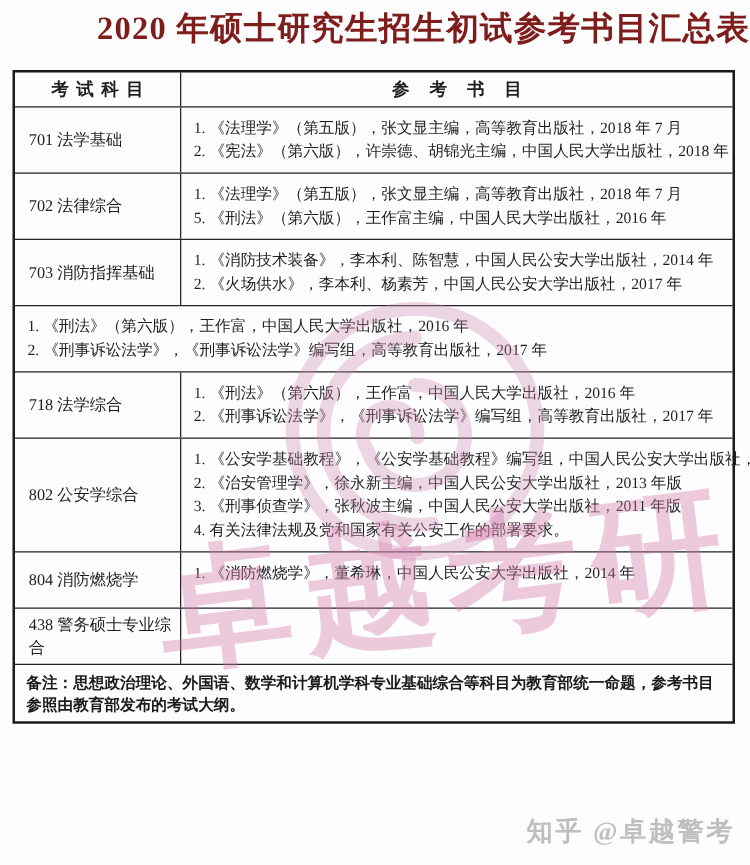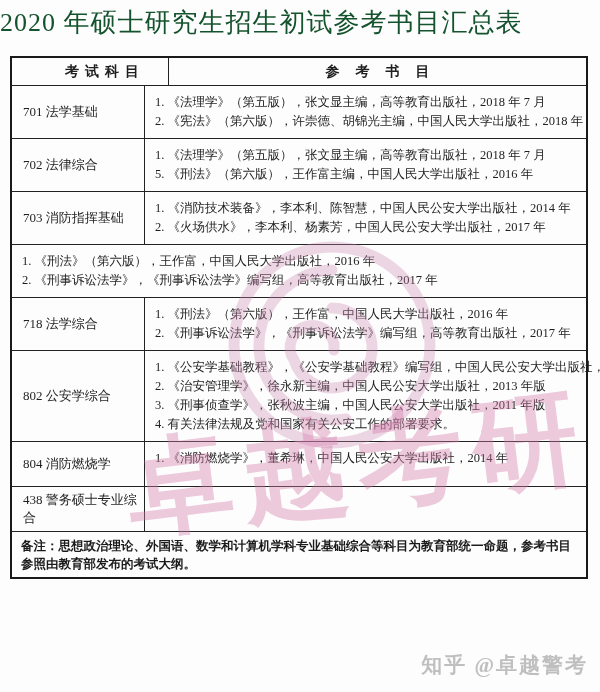--- a/index.html
+++ b/index.html
@@ -1,24 +1,24 @@
 <!DOCTYPE html>
 <html><head>
 <meta charset="utf-8">
 <style>
   html,body{margin:0;padding:0;}
   body{width:600px;height:692px;background:#ffffff;font-family:"Liberation Serif",serif;}
   .page{position:relative;width:600px;height:692px;background:#fdfdfd;overflow:hidden;}
-  .title{position:absolute;top:5px;left:0;width:100%;text-align:left;
-         font-size:26px;font-weight:normal;color:#14532d;letter-spacing:1px;}
+  .title{position:absolute;top:5px;left:0;width:100%;text-align:right;
+         font-size:26px;font-weight:bold;color:#7f1d1d;letter-spacing:1px;}
   .ref-table{position:absolute;left:10px;top:56px;width:578px;border:2px solid #1a1a1a;
              background:transparent;box-sizing:border-box;}
   .trow{display:flex;border-bottom:1px solid #222;min-height:44px;}
   .trow:last-child{border-bottom:none;}
-  .thead{min-height:27px;padding-left:24px;}
+  .thead{min-height:27px;}
   .cell{box-sizing:border-box;color:#1f1f1f;}
   .subject{flex:0 0 133px;border-right:1px solid #222;display:flex;align-items:center;
            padding:2px 4px 2px 11px;font-size:13px;}
   .books{flex:1;display:flex;flex-direction:column;
          padding:7px 4px 7px 10px;}
   .book-line{font-size:12.5px;line-height:19px;white-space:nowrap;overflow:hidden;}
   .hcell{display:flex;align-items:center;justify-content:center;font-weight:bold;font-size:14px;}
   .hsubject{flex:0 0 133px;border-right:1px solid #222;letter-spacing:6px;padding-left:6px;}
   .hbooks{flex:1;letter-spacing:16px;padding-left:16px;}
   .note-row{border-top:1px solid #222;padding:5px 9px 4px 9px;font-size:12.5px;

